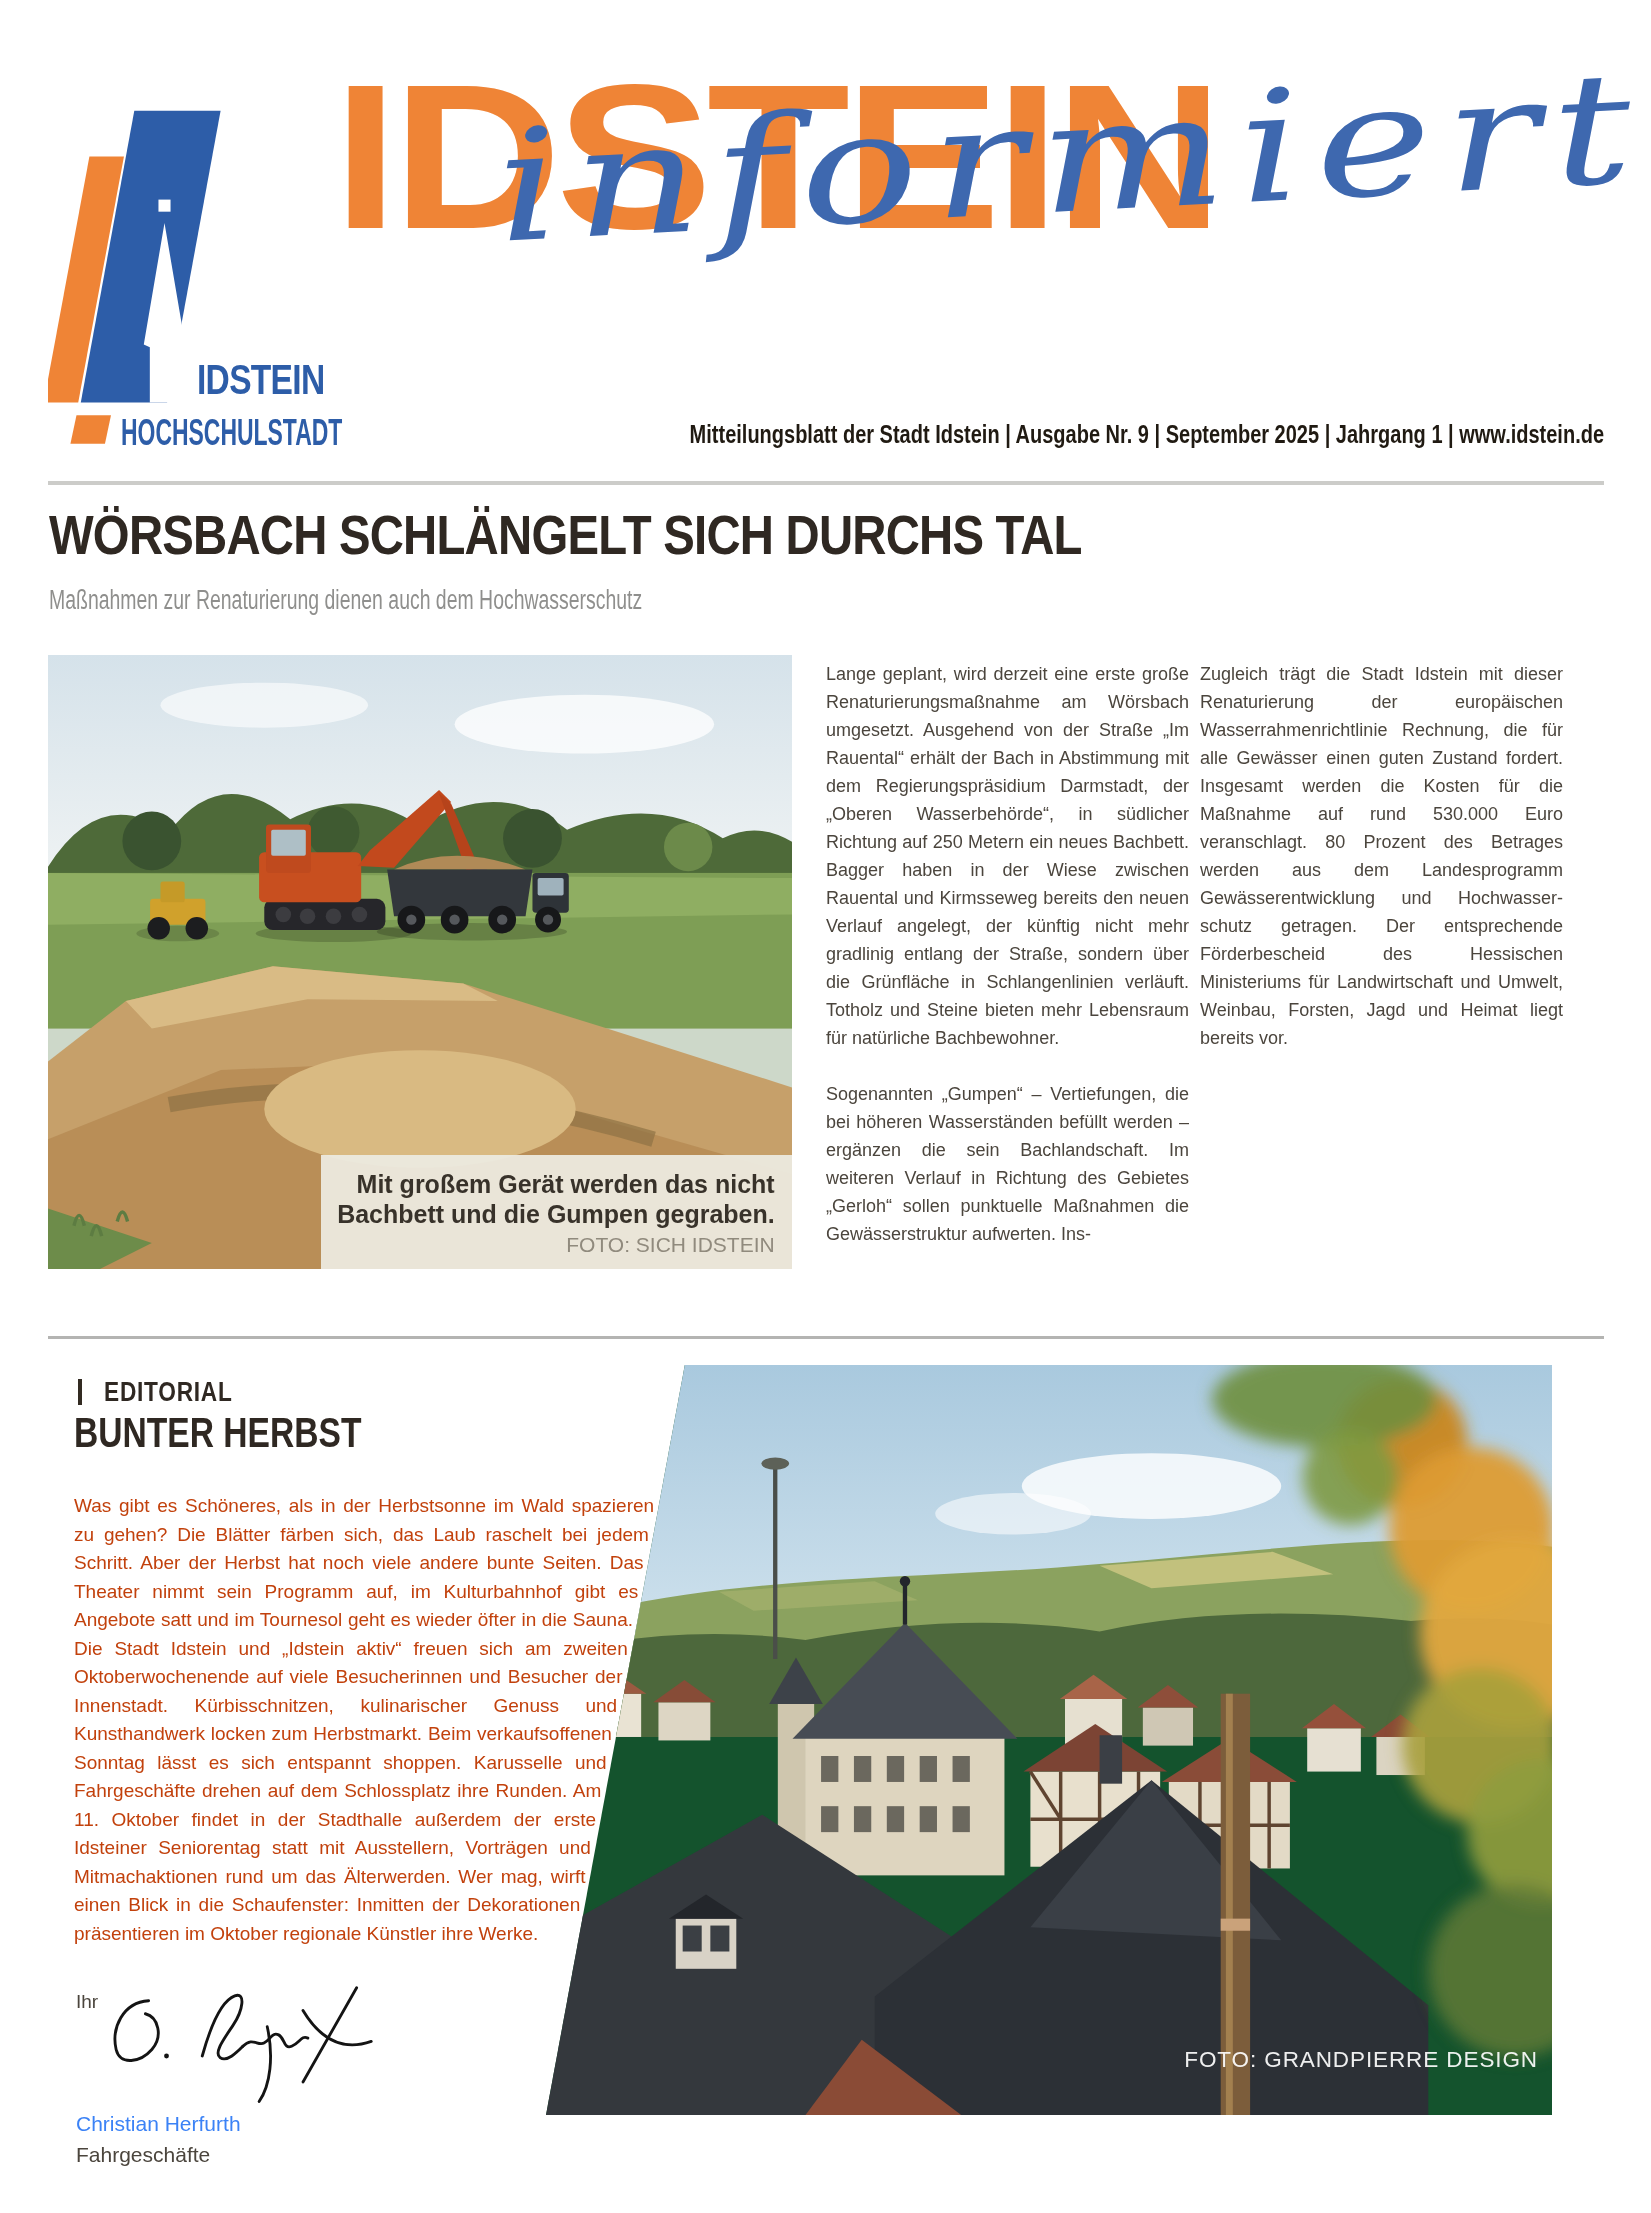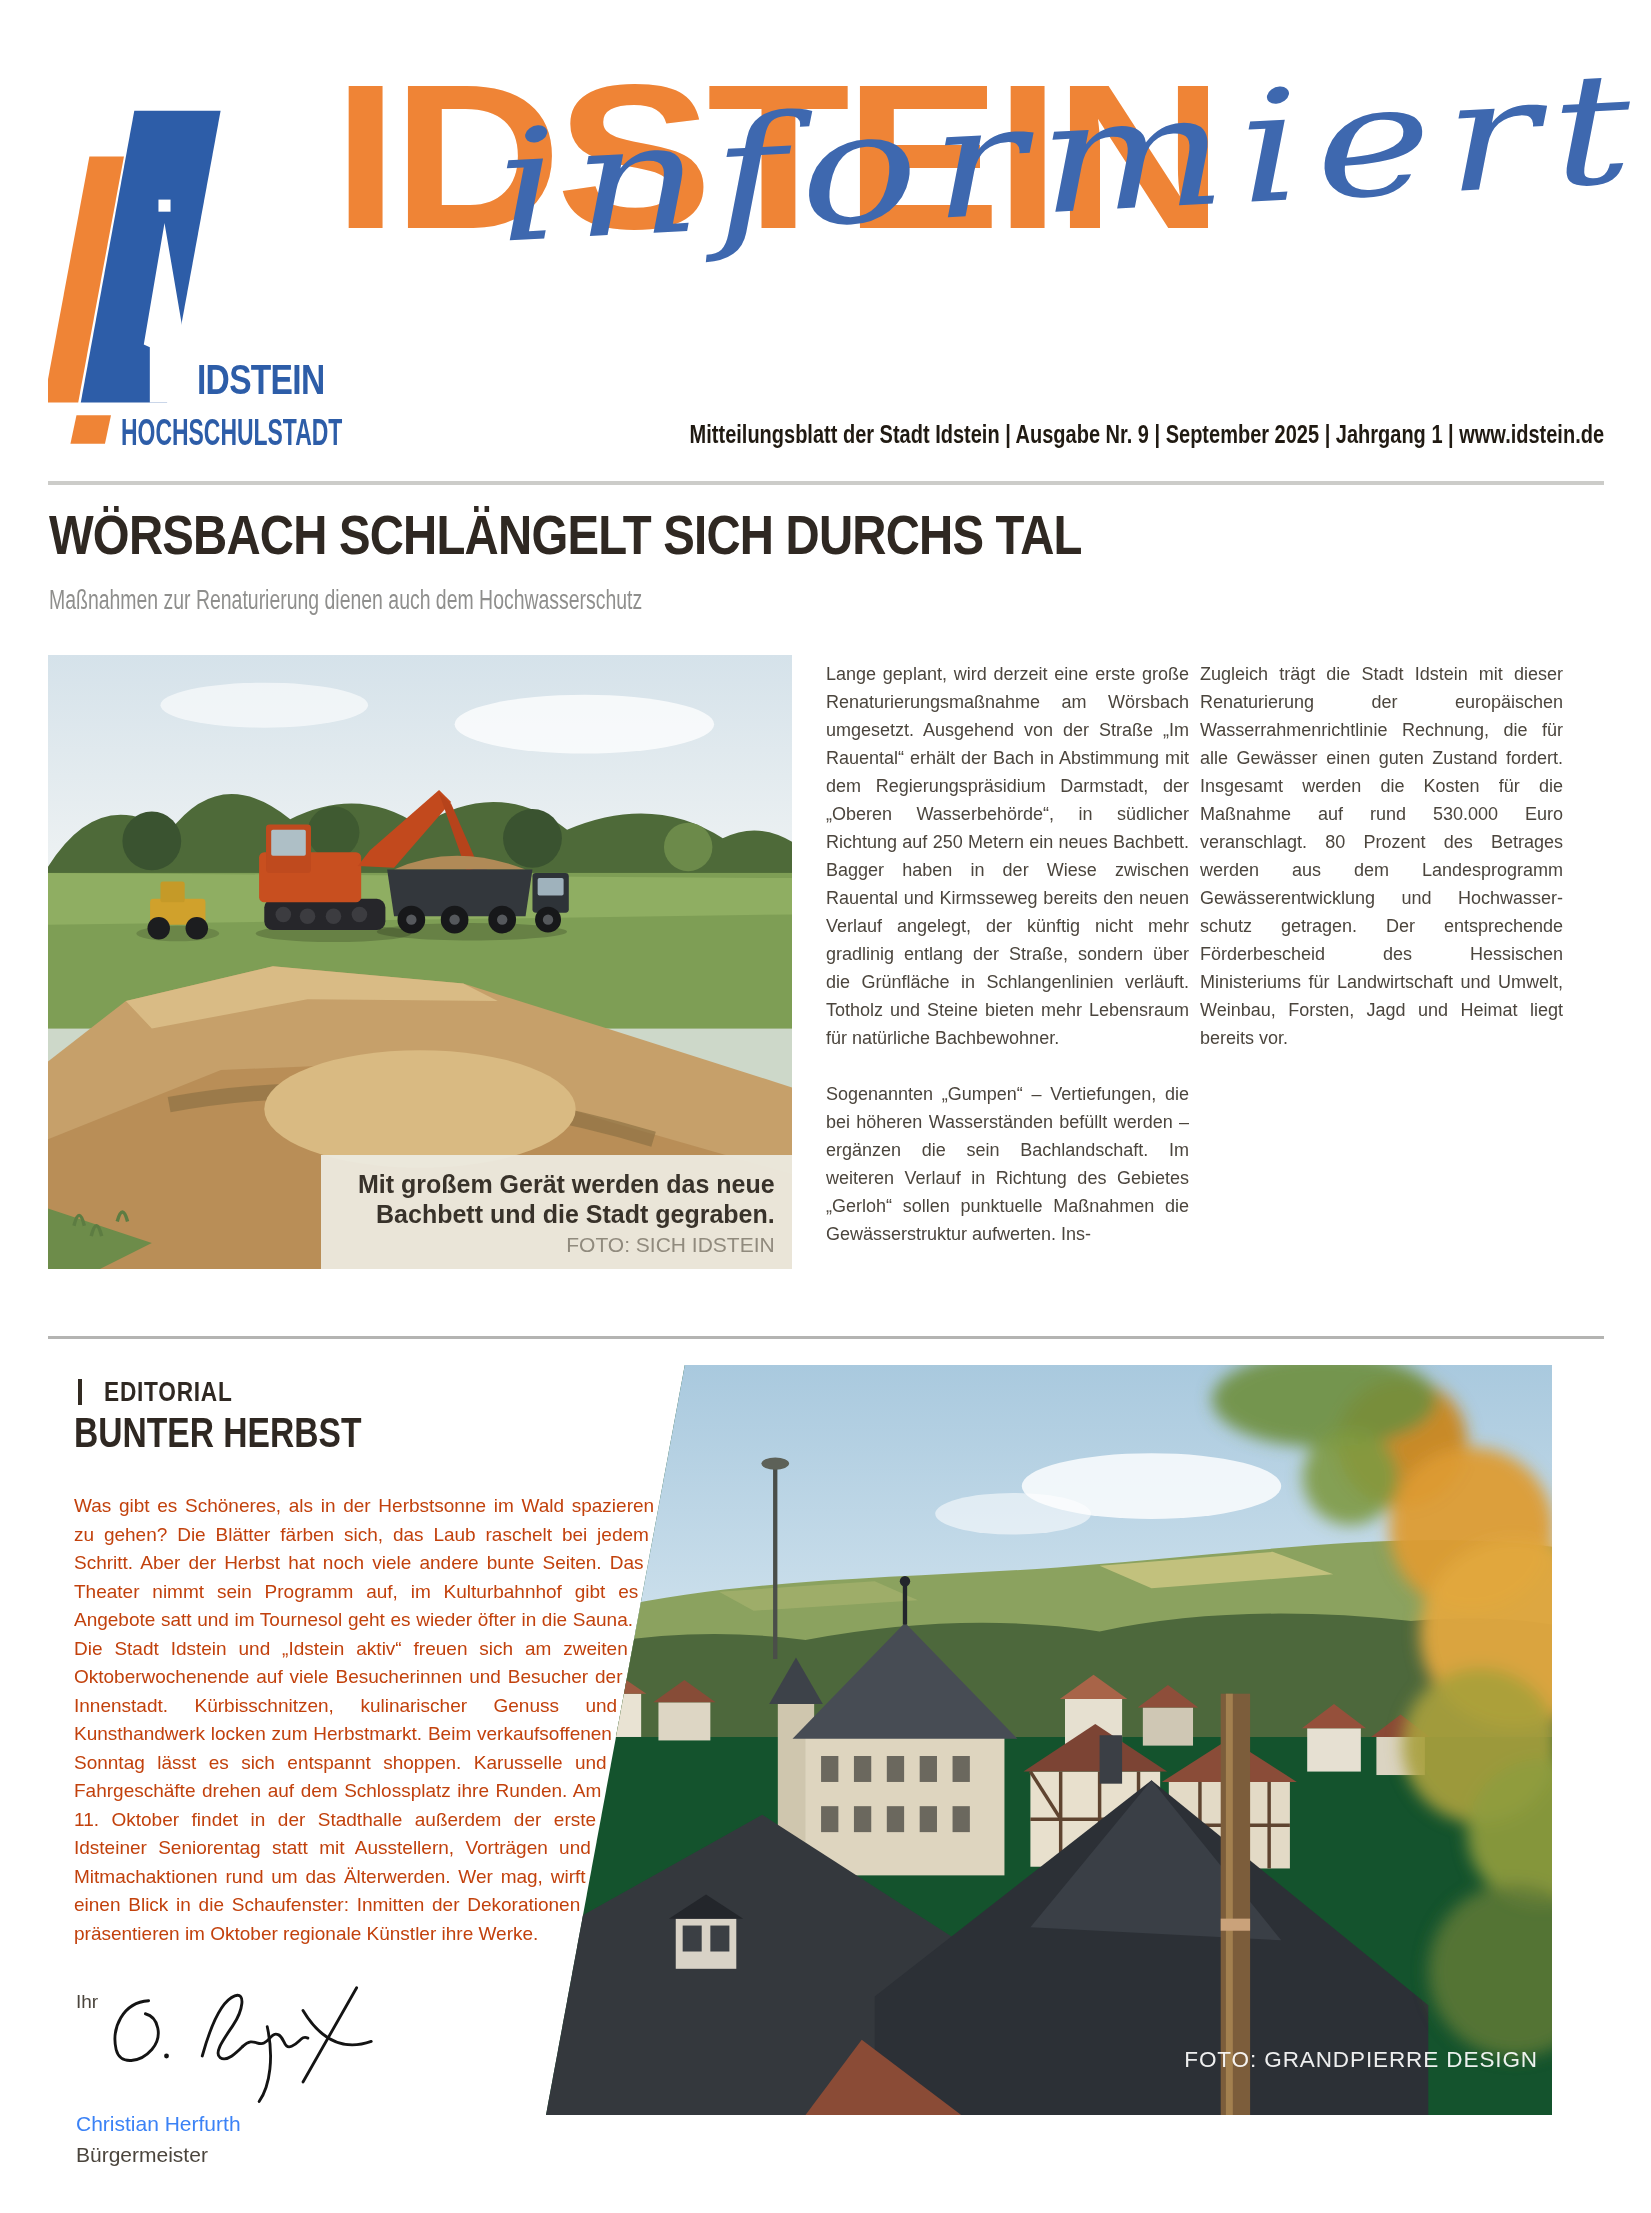--- a/index.html
+++ b/index.html
@@ -142,21 +142,21 @@
       <circle cx="525" cy="306" r="16" fill="#17181a"></circle>
         <circle cx="578" cy="306" r="15" fill="#17181a"></circle>
       <circle cx="420" cy="306" r="6" fill="#55585c"></circle>
         <circle cx="470" cy="306" r="6" fill="#55585c"></circle>
       <circle cx="525" cy="306" r="6" fill="#55585c"></circle>
         <circle cx="578" cy="306" r="6" fill="#55585c"></circle>
 
       <path d="M30,660 q6,-24 12,0 M50,672 q6,-24 12,0 M80,655 q6,-22 12,0" stroke="#5d7c42" stroke-width="4" fill="none"></path>
     </svg>
     <div id="caption-box">
-      <div id="caption-text">Mit großem Gerät werden das neue Bachbett und die Stadt gegraben.</div>
+      <div id="caption-text">Mit großem Gerät werden das nicht Bachbett und die Gumpen gegraben.</div>
       <div id="caption-credit">FOTO: SICH IDSTEIN</div>
     </div>
   </div>
 
   <div class="abs bodycol" id="col1">
     <p>Lange geplant, wird derzeit eine erste große Renaturierungsmaßnahme am Wörsbach umgesetzt. Ausgehend von der Straße „Im Rauental“ erhält der Bach in Abstimmung mit dem Regierungspräsidium Darmstadt, der „Oberen Wasserbehörde“, in südlicher Richtung auf 250 Metern ein neues Bachbett. Bagger haben in der Wiese zwischen Rauental und Kirmsseweg bereits den neuen Verlauf angelegt, der künftig nicht mehr gradlinig entlang der Straße, sondern über die Grünfläche in Schlangenlinien verläuft. Totholz und Steine bieten mehr Lebensraum für natürliche Bachbewohner.</p>
     <p>Sogenannten „Gumpen“ – Vertiefungen, die bei höheren Wasserständen befüllt werden – ergänzen die sein Bachlandschaft. Im weiteren Verlauf in Richtung des Gebietes „Gerloh“ sollen punktuelle Maßnahmen die Gewässerstruktur aufwerten. Ins-</p>
   </div>
   <div class="abs bodycol" id="col2">
     <p>Zugleich trägt die Stadt Idstein mit dieser Renaturierung der europäischen Wasserrahmenrichtlinie Rechnung, die für alle Gewässer einen guten Zustand fordert. Insgesamt werden die Kosten für die Maßnahme auf rund 530.000 Euro veranschlagt. 80 Prozent des Betrages werden aus dem Landesprogramm Gewässerentwicklung und Hochwasser-schutz getragen. Der entsprechende Förderbescheid des Hessischen Ministeriums für Landwirtschaft und Umwelt, Weinbau, Forsten, Jagd und Heimat liegt bereits vor.</p>
@@ -179,21 +179,21 @@
       <path d="M62,28 C30,30 16,62 22,88 C27,108 52,104 66,88 C80,72 74,48 58,44"></path>
       <circle cx="84" cy="96" r="3" fill="#141414" stroke="none"></circle>
       <path d="M128,96 C138,60 152,28 168,22 C182,17 178,40 166,58 C154,76 142,92 150,98 C158,104 170,92 178,84"></path>
       <path d="M178,84 C190,72 196,84 204,80 C212,76 214,66 222,70 C230,74 228,88 238,84 C248,80 250,70 258,74"></path>
       <path d="M318,12 L252,128"></path>
       <path d="M252,40 C270,70 296,92 336,78"></path>
       <path d="M208,60 C216,96 212,132 198,152"></path>
     </g>
   </svg>
   <div class="abs" id="signer-name">Christian Herfurth</div>
-  <div class="abs" id="signer-role">Bürgermeister</div>
+  <div class="abs" id="signer-role">Fahrgeschäfte</div>
 
   <div class="abs" id="photo2">
     <svg viewBox="0 0 1163 867" preserveAspectRatio="none">
       <defs>
         <linearGradient id="p2sky" x1="0" y1="0" x2="0" y2="1">
           <stop offset="0" stop-color="#a9c9de"></stop>
             <stop offset="1" stop-color="#dceaf2"></stop>
         </linearGradient>
         <filter id="soft" x="-30%" y="-30%" width="160%" height="160%">
             <feGaussianBlur stdDeviation="9"></feGaussianBlur>

